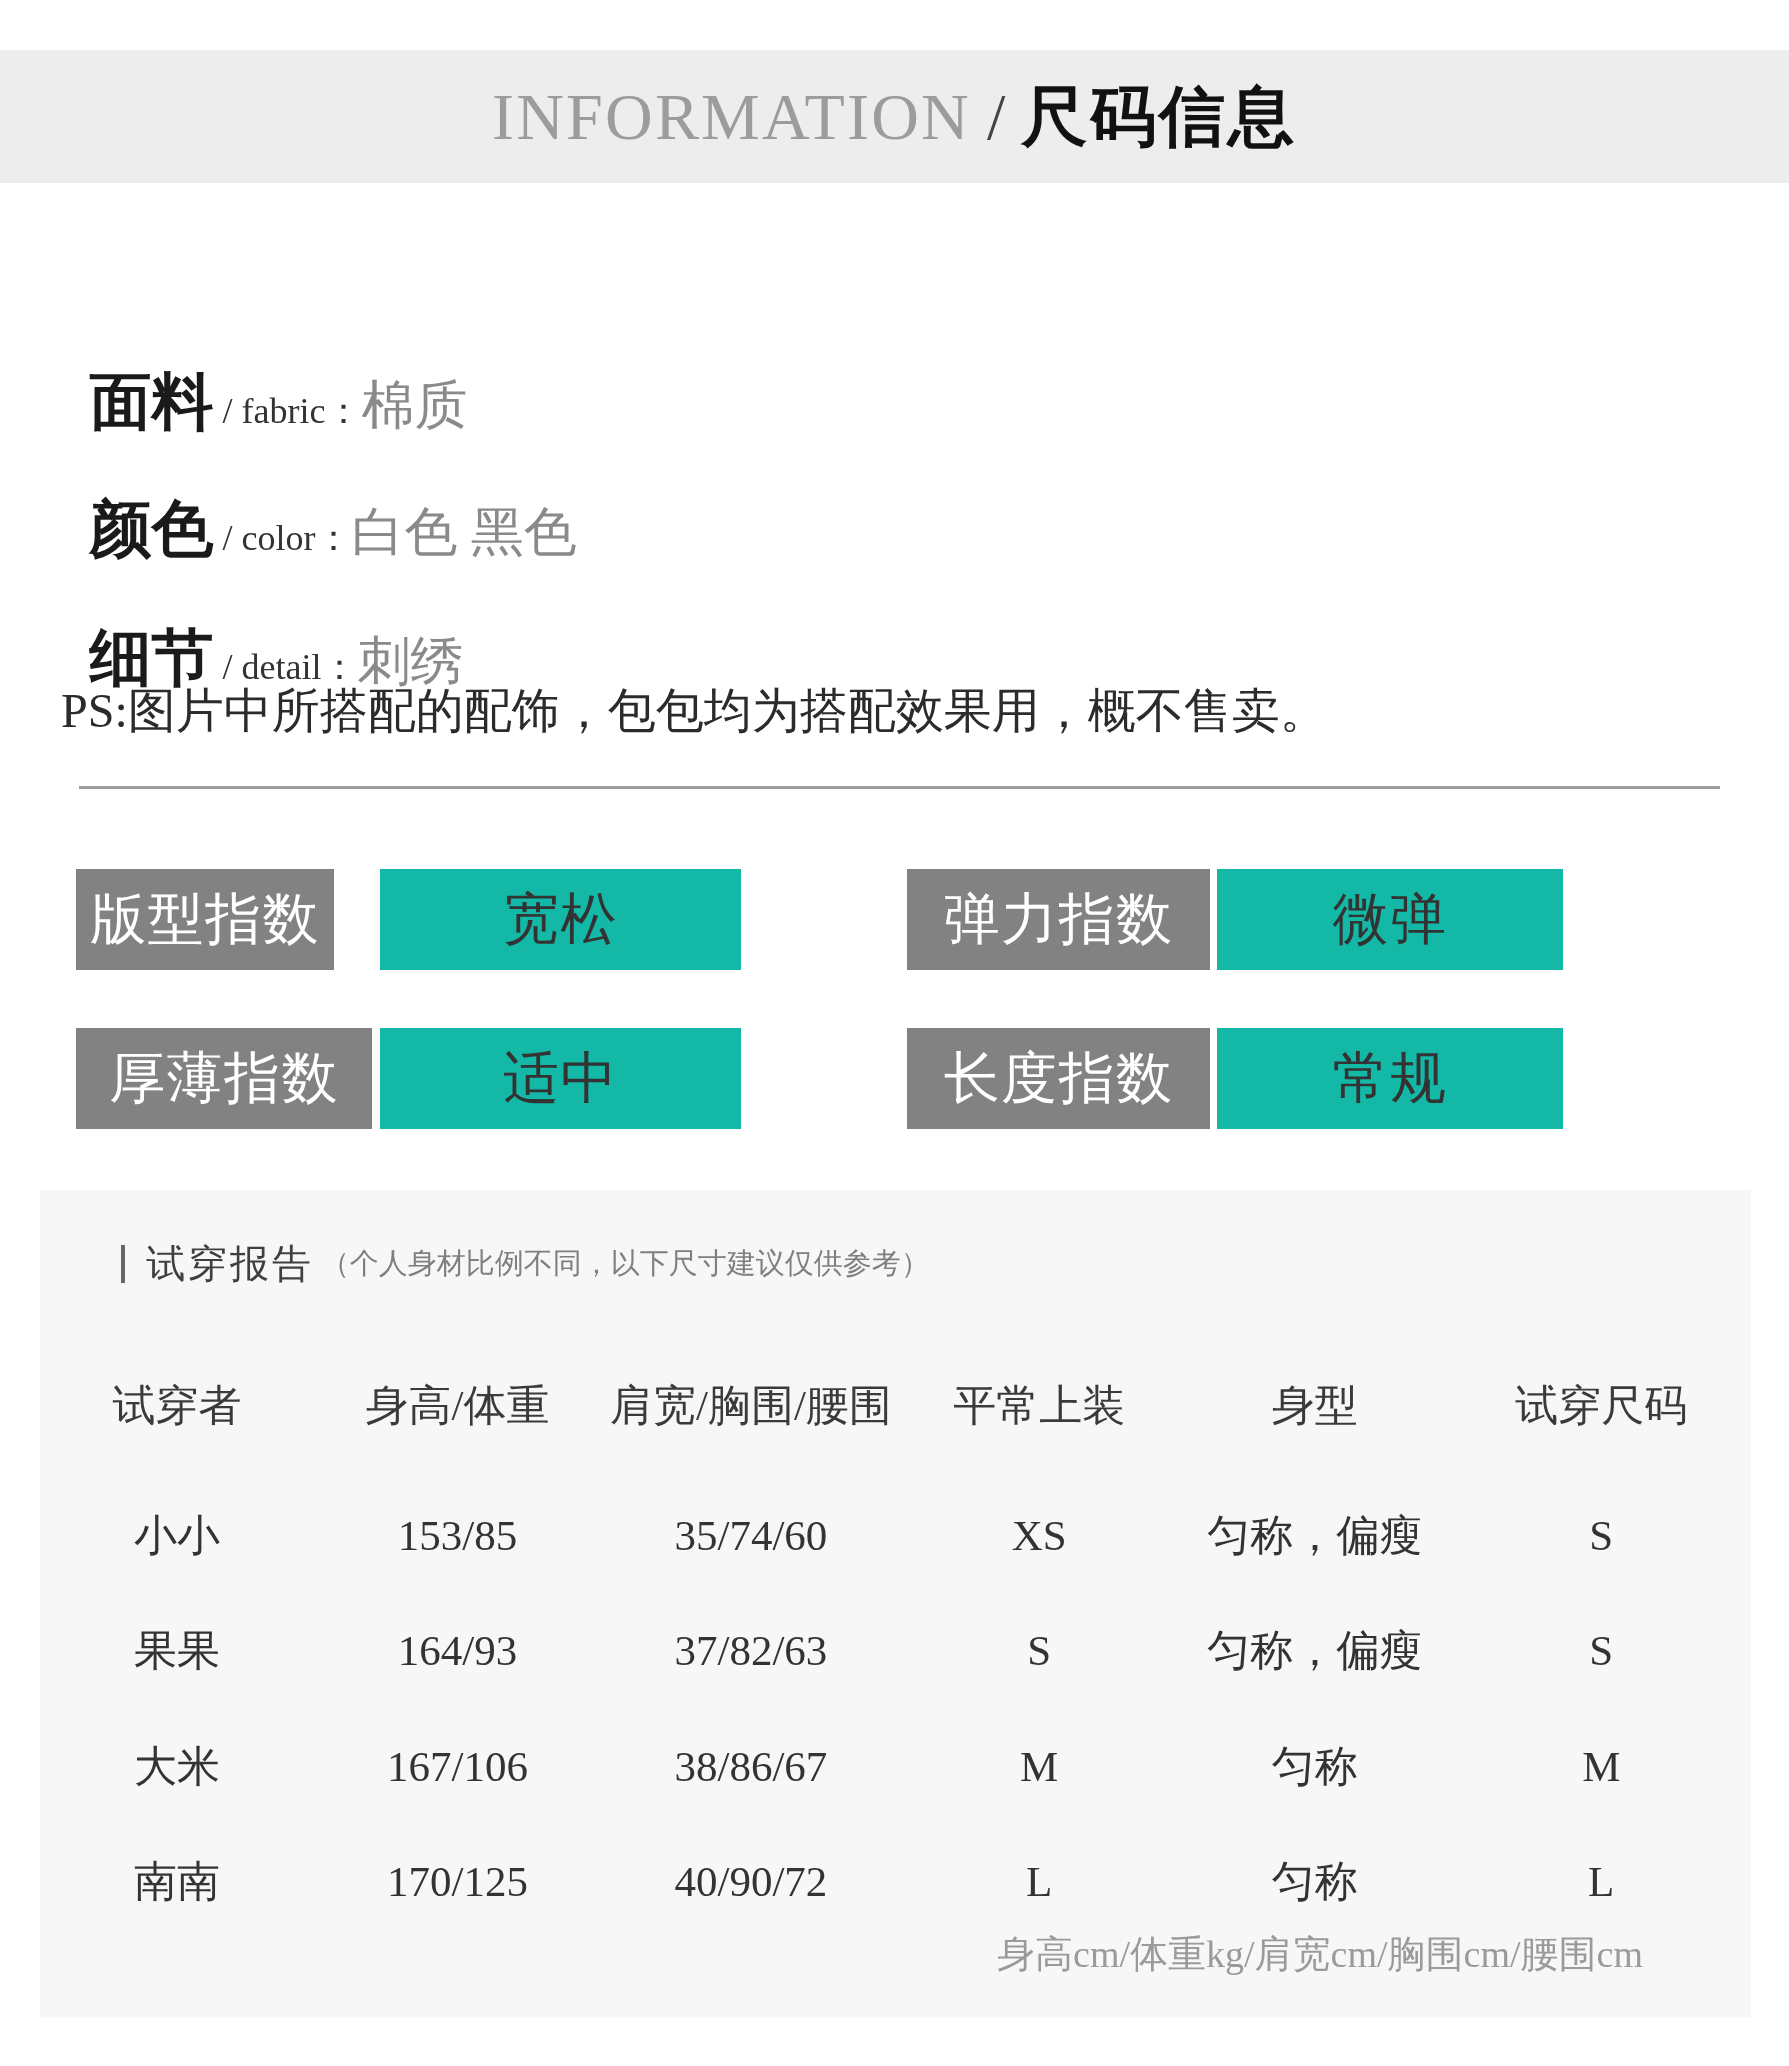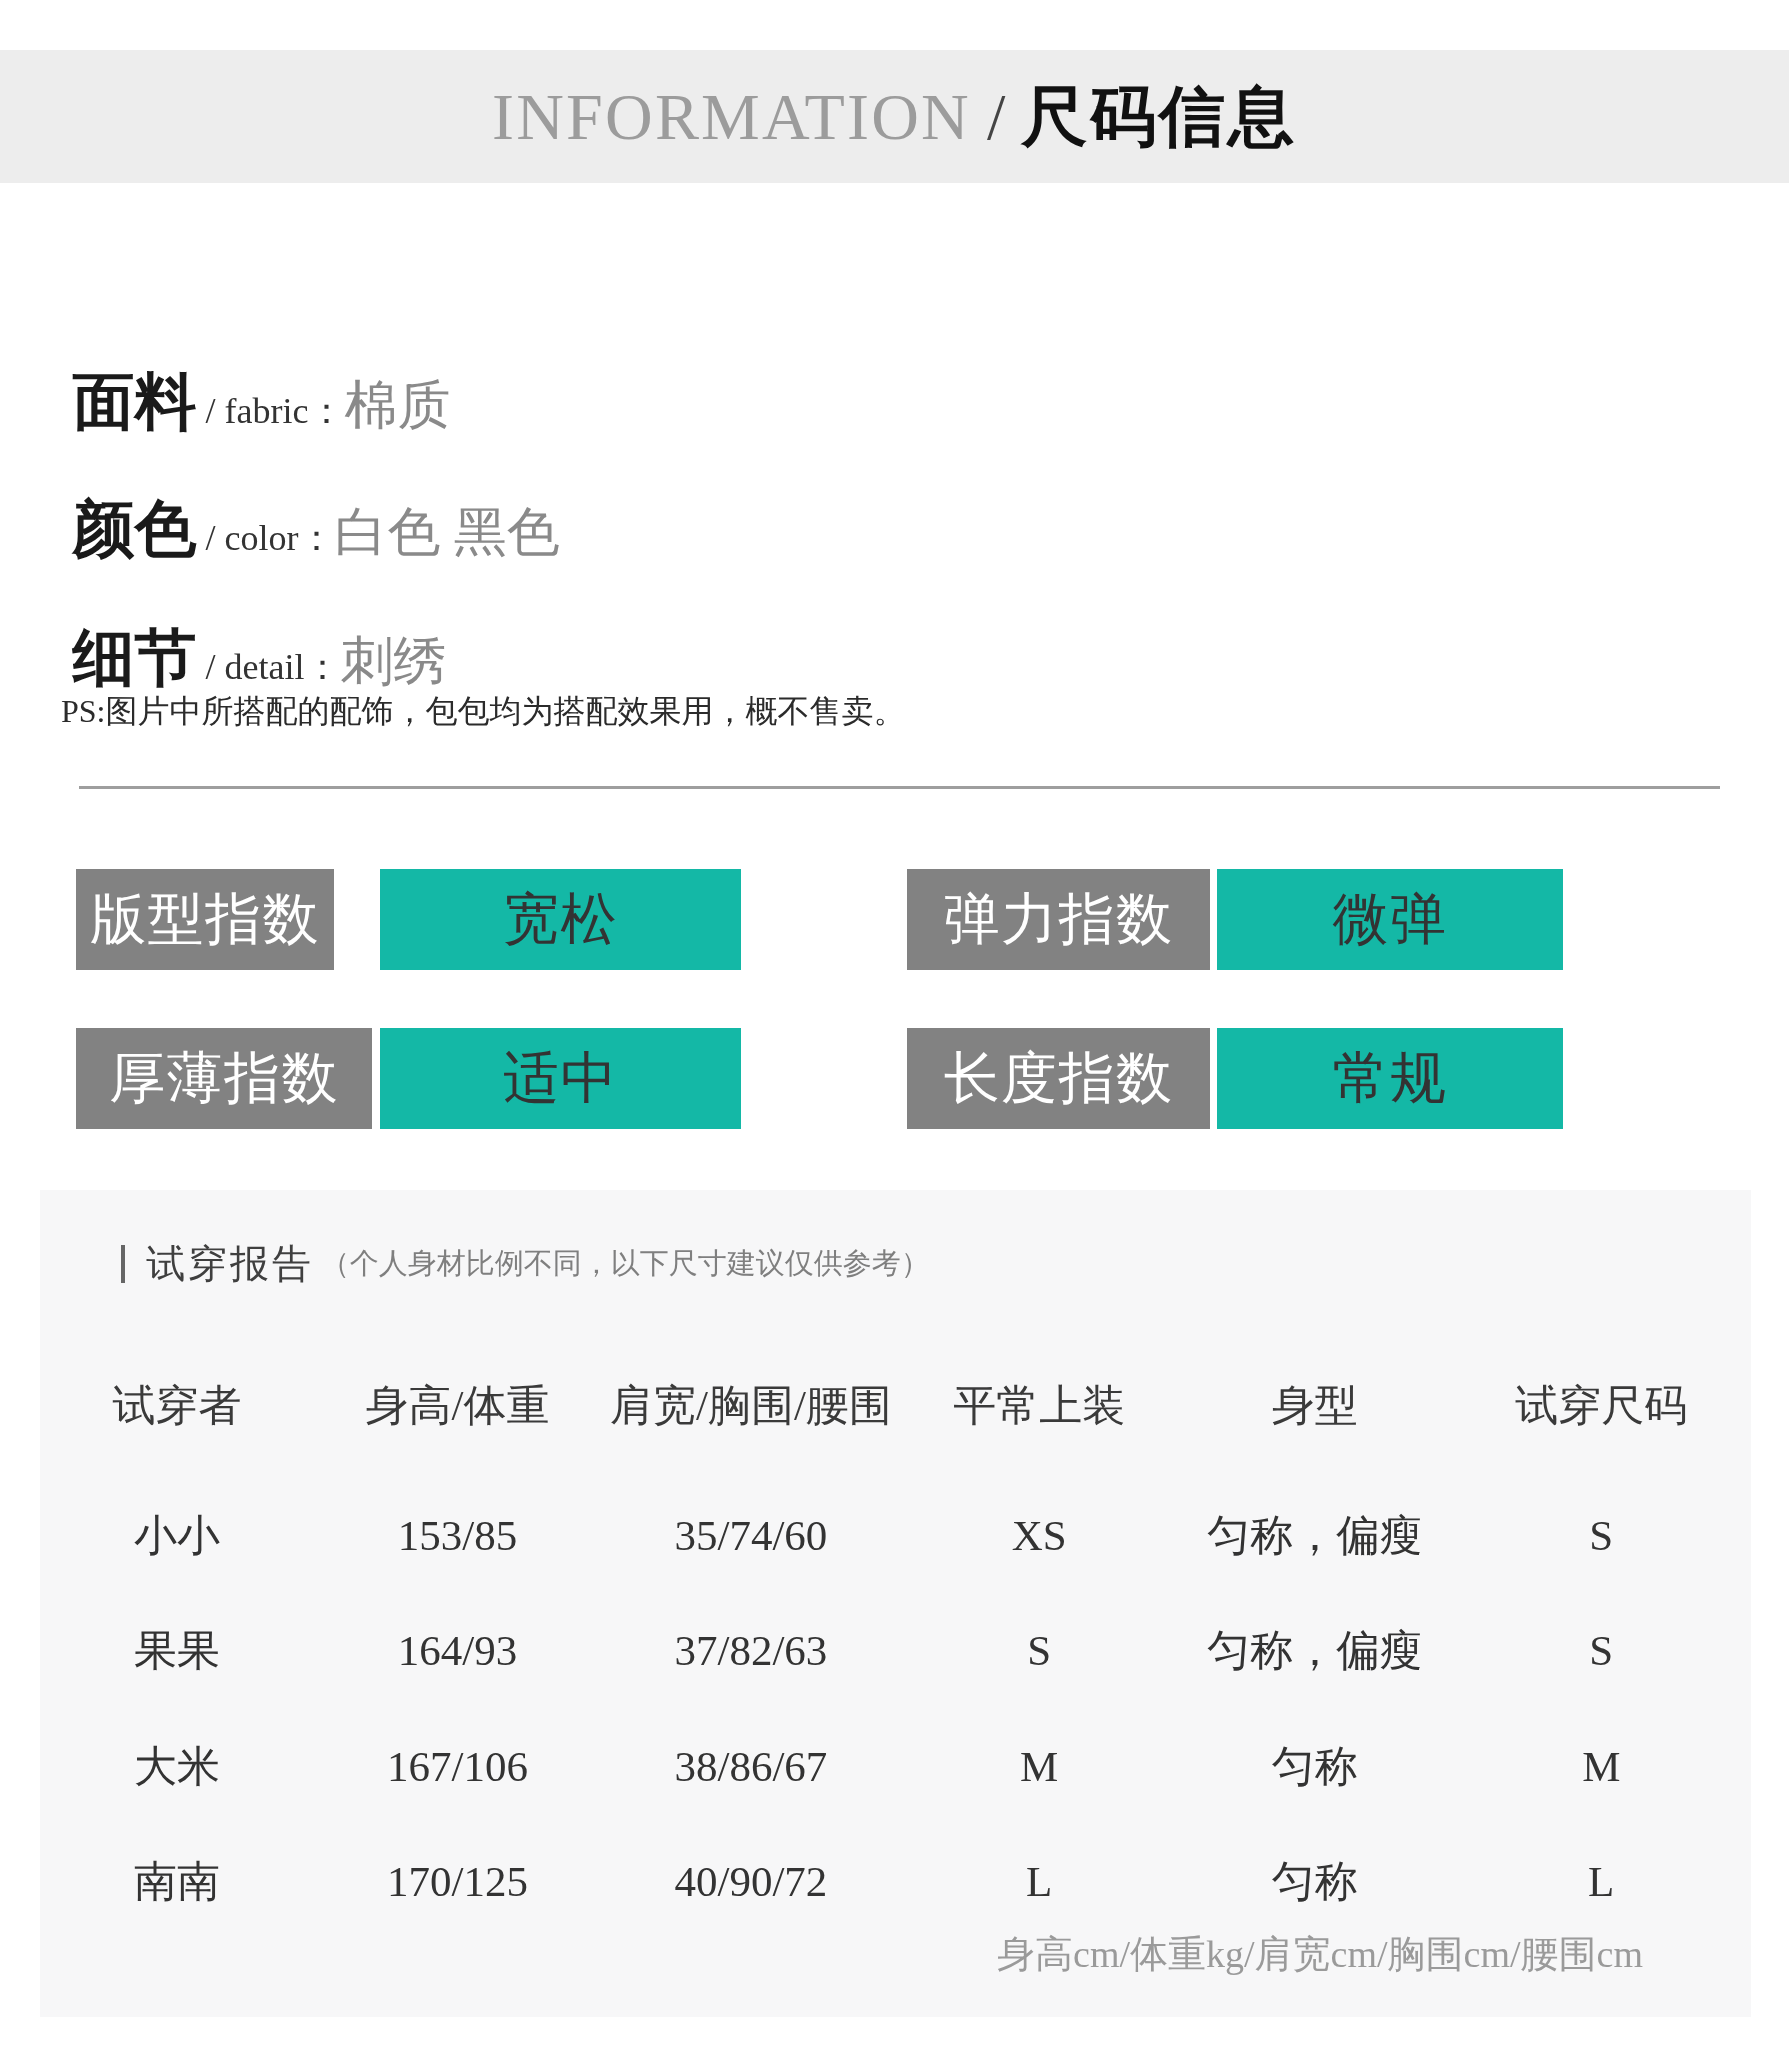--- a/index.html
+++ b/index.html
@@ -28,28 +28,28 @@
   .header-band .t-sep  { font-size: 66px; color: #444444; padding: 0 16px; }
   .header-band .t-zh   { font-size: 66px; color: #111111; font-weight: 700; letter-spacing: 2.9px; }
 
   
   .spec {
     position: absolute;
     left: 61px;
     line-height: 72px;
     white-space: pre;
   }
-  .spec-zh  { font-size: 62px; font-weight: 700; color: #1a1a1a; }
+  .spec-zh  { font-size: 62px; font-weight: 700; color: #1a1a1a; margin-left: 17px; }
   .spec-en  { font-size: 36px; color: #333333; }
   .spec-val { font-size: 53px; color: #8a8a8a; }
 
   .ps {
     position: absolute;
     left: 61px; top: 682px;
-    font-size: 32px;
+    font-size: 48px;
     color: #2b2b2b;
     line-height: 58px;
     white-space: pre;
   }
 
   .divider {
     position: absolute;
     left: 79px; top: 786px;
     width: 1641px; height: 2.9px;
     background: #9e9e9e;

